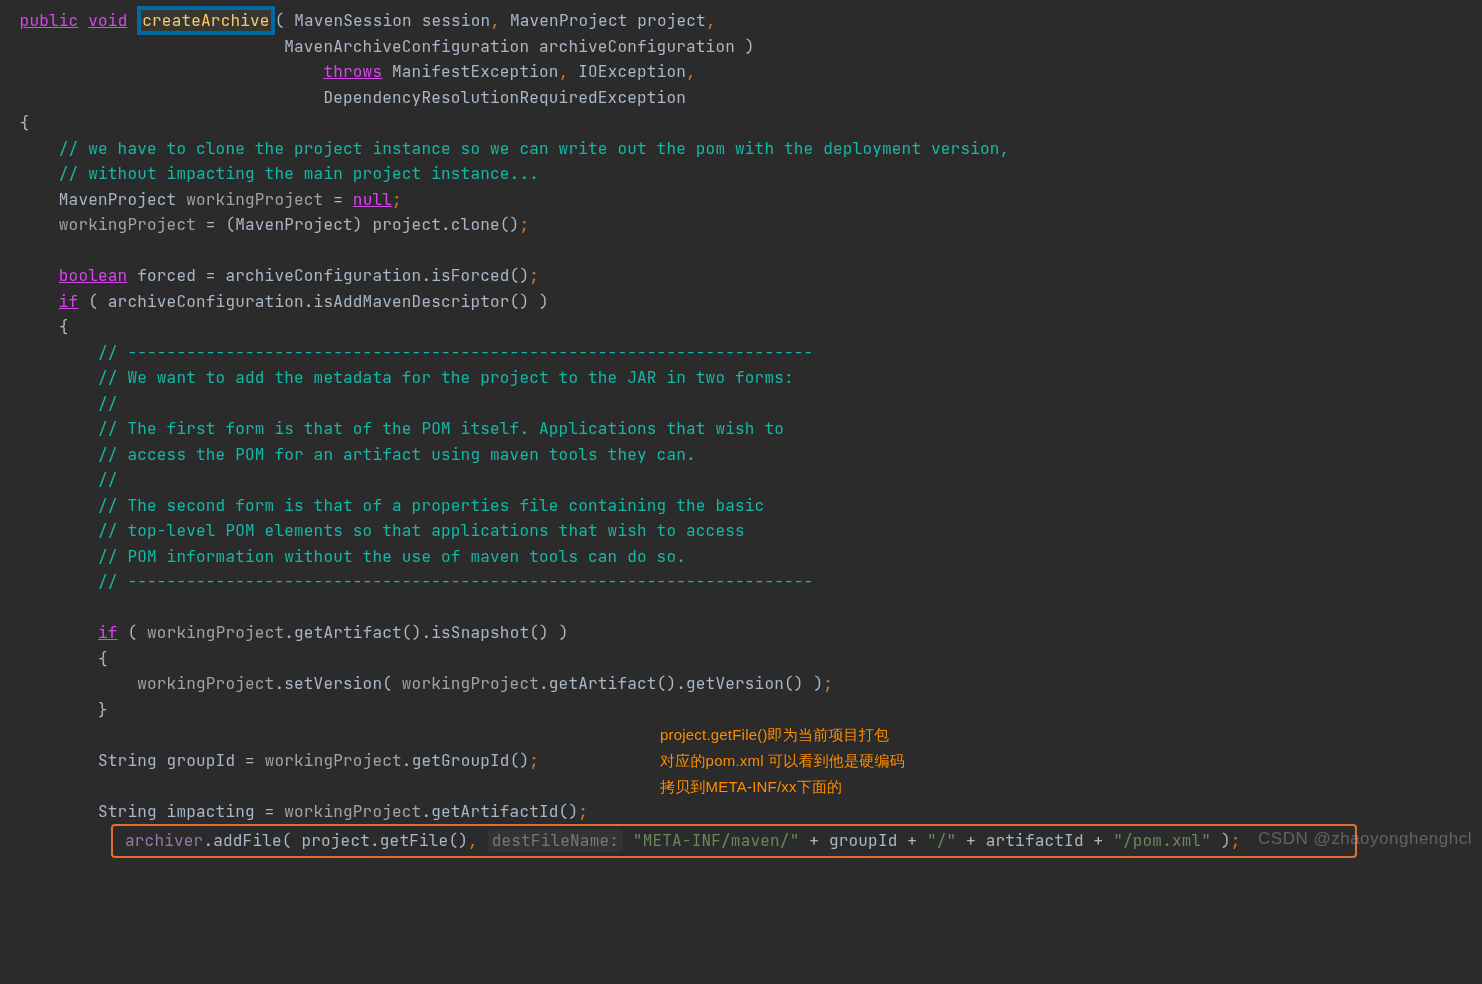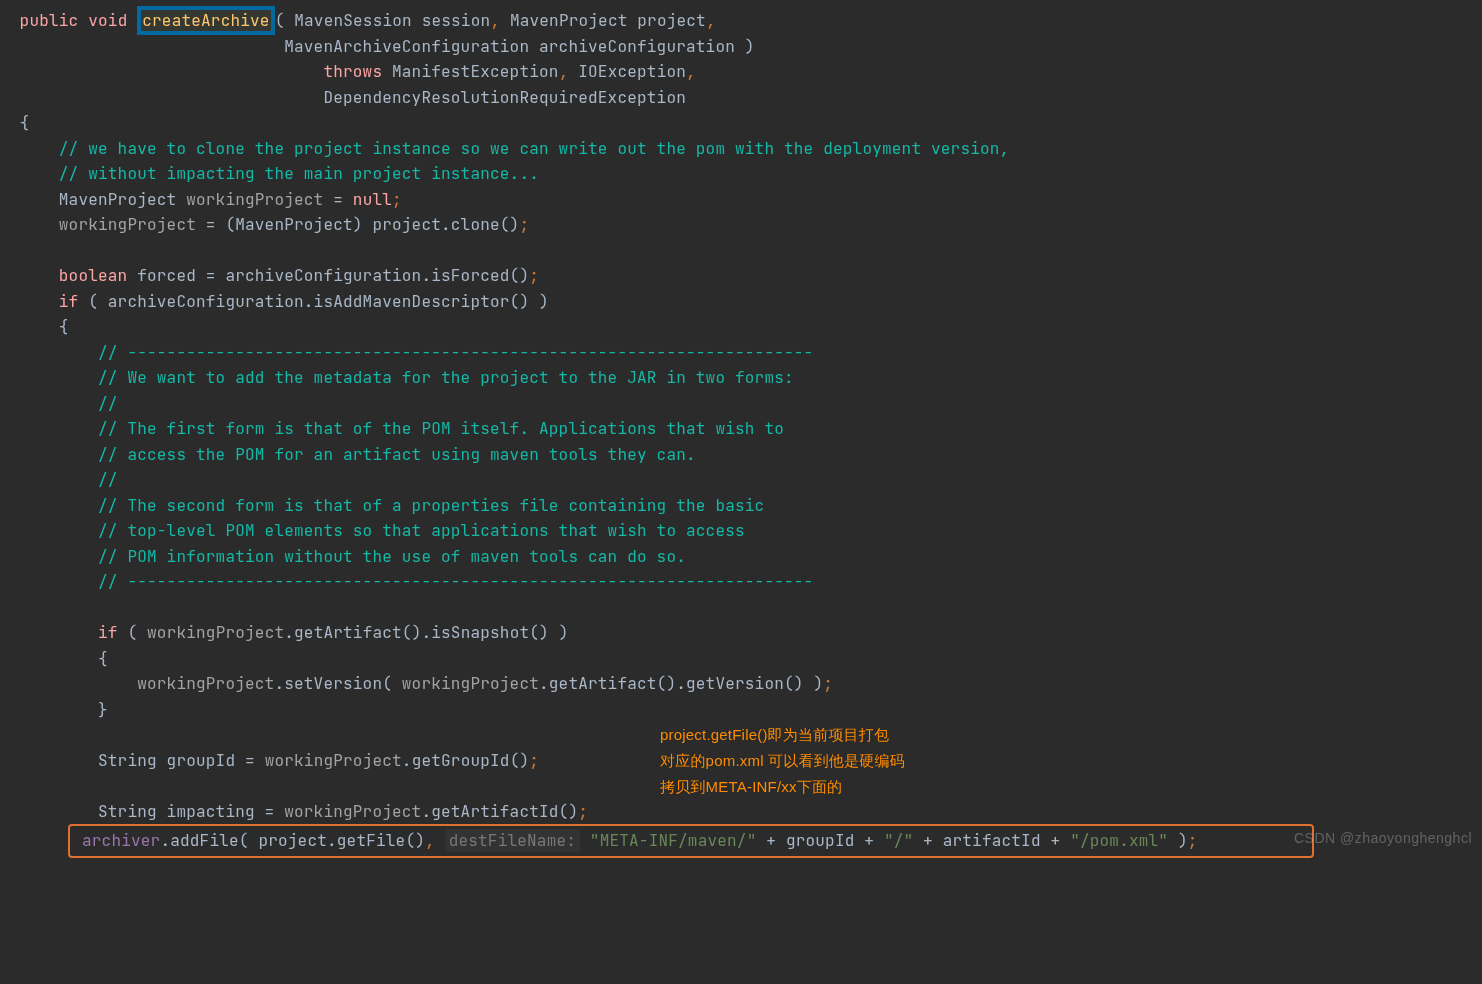--- a/index.html
+++ b/index.html
@@ -17,21 +17,21 @@
     color: #a9b7c6;
     line-height: 25.5px;
     letter-spacing: 0.2px;
     position: relative;
   }
   pre {
     margin: 0;
     font-family: inherit;
     white-space: pre;
   }
-  .kw   { color: #fca5a5; }
+  .kw   { color: #d946ef; text-decoration: underline; }
   .comment { color: #14b8a6; }
   .str  { color: #6a8759; }
   .mutvar { color: #a3a3a3; text-decoration-thickness: 1px; text-decoration-color: #808080; text-underline-offset: 3px; }
   .field { color: #9876aa; }
   .punct { color: #cc7832; }
   .method-highlight {
     border: 4px solid #0369a1;
     background: rgba(106,135,89,0.15);
     padding: 0 1px;
     color: #ffc66d;
@@ -67,27 +67,27 @@
       -1px 1px 0 #2b2b2b;
     white-space: pre;
     z-index: 10;
   }
   .watermark {
     position: absolute;
     right: 10px;
     bottom: 6px;
     color: rgba(200,200,200,0.35);
     font-family: sans-serif;
-    font-size: 14px;
+    font-size: 17px;
     letter-spacing: 0.5px;
     pointer-events: none;
   }
   .box-wrap {
     position: relative;
-    margin-left: 68px;
+    margin-left: 111px;
   }
   .box-wrap .orange-box {
     padding-left: 12px;
     padding-right: 12px;
     width: 1246px;
     box-sizing: border-box;
   }
 </style>
 </head>
 <body>

